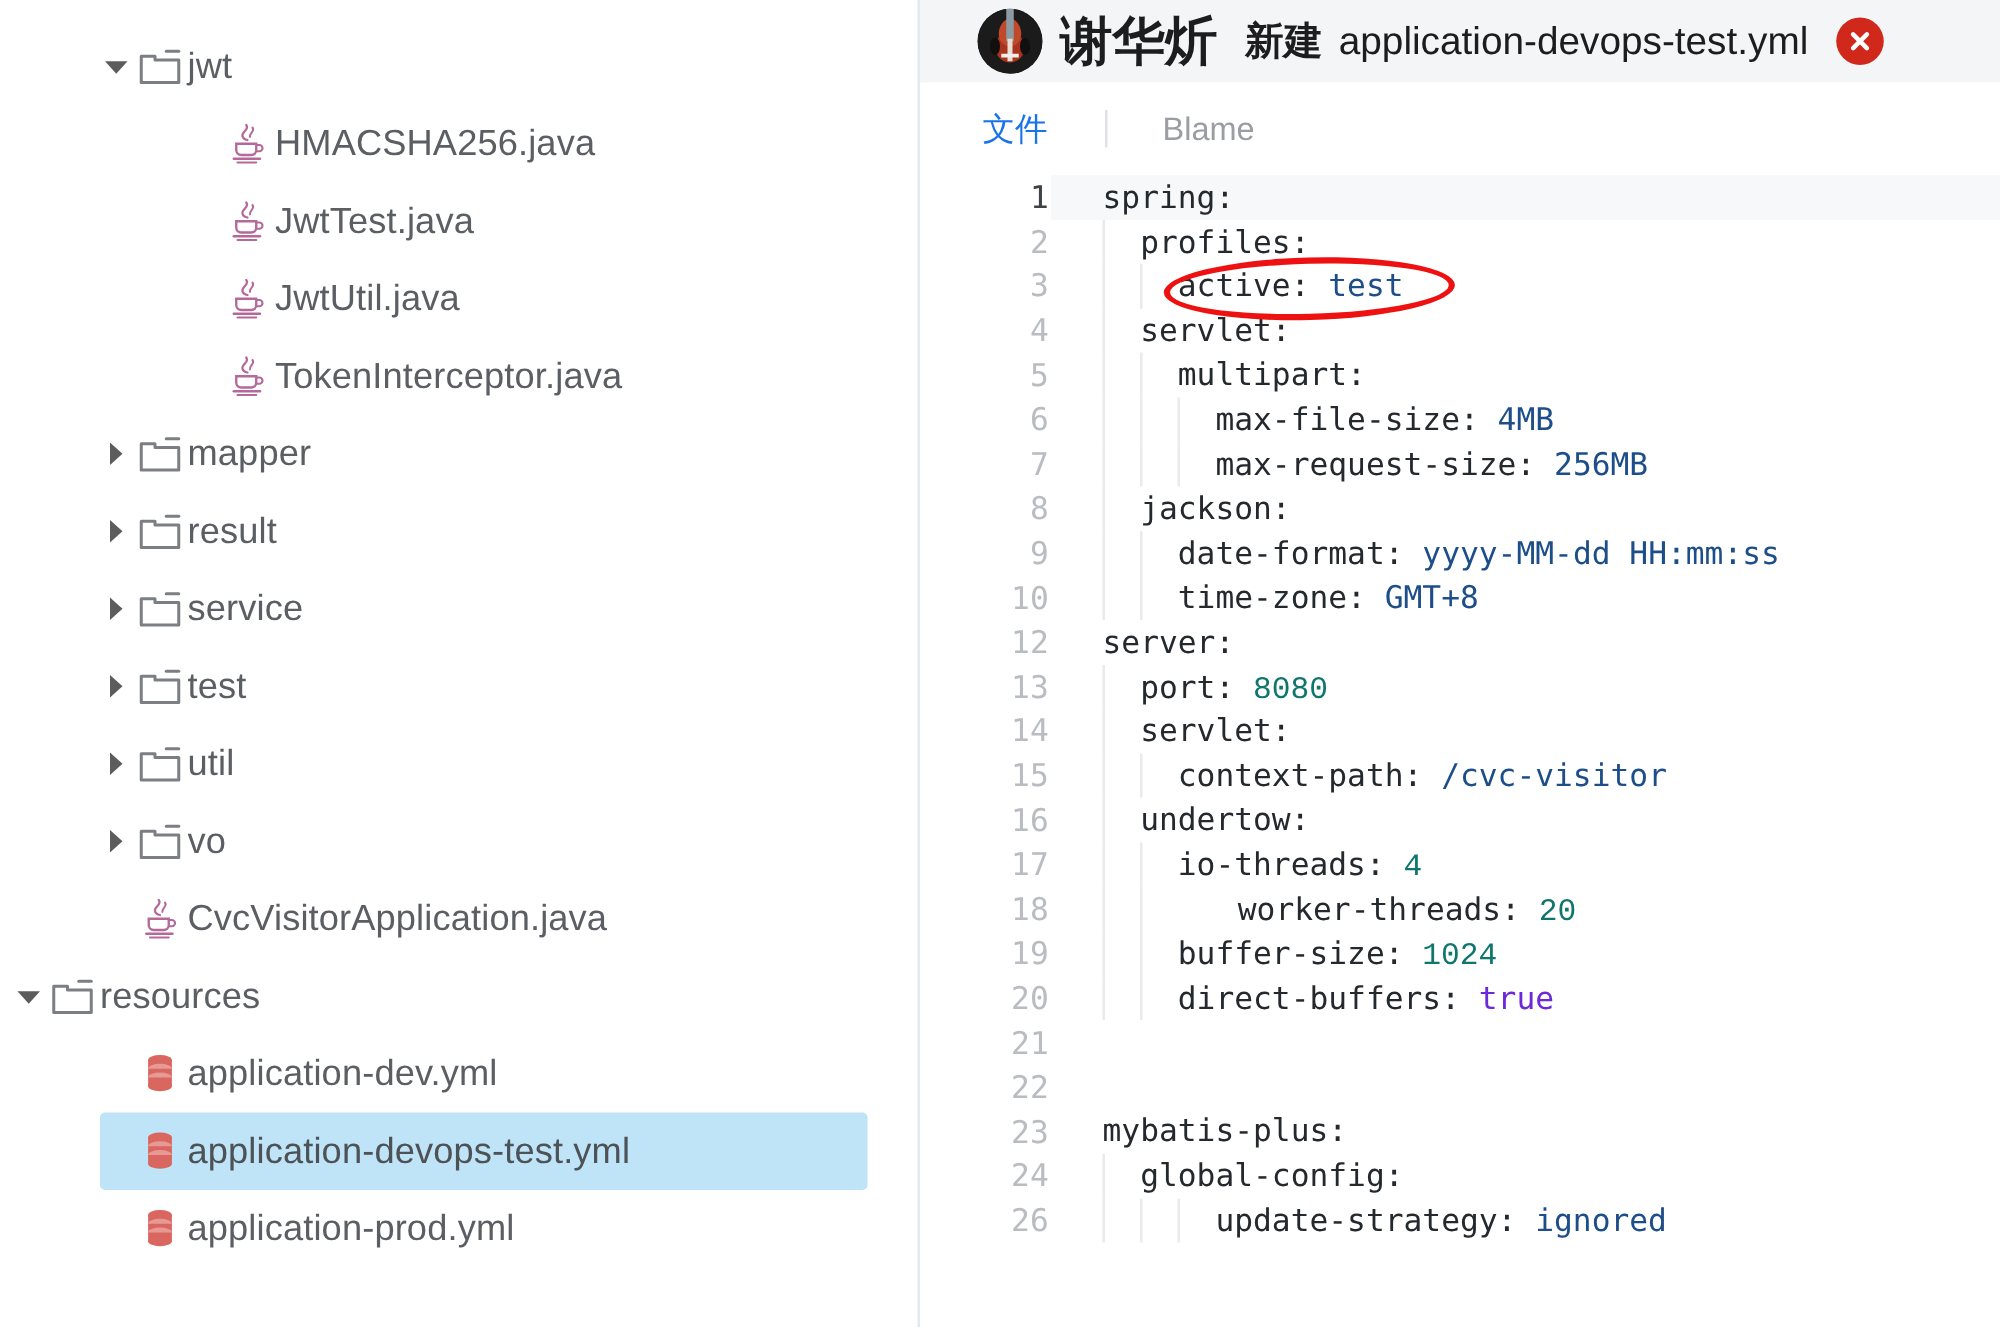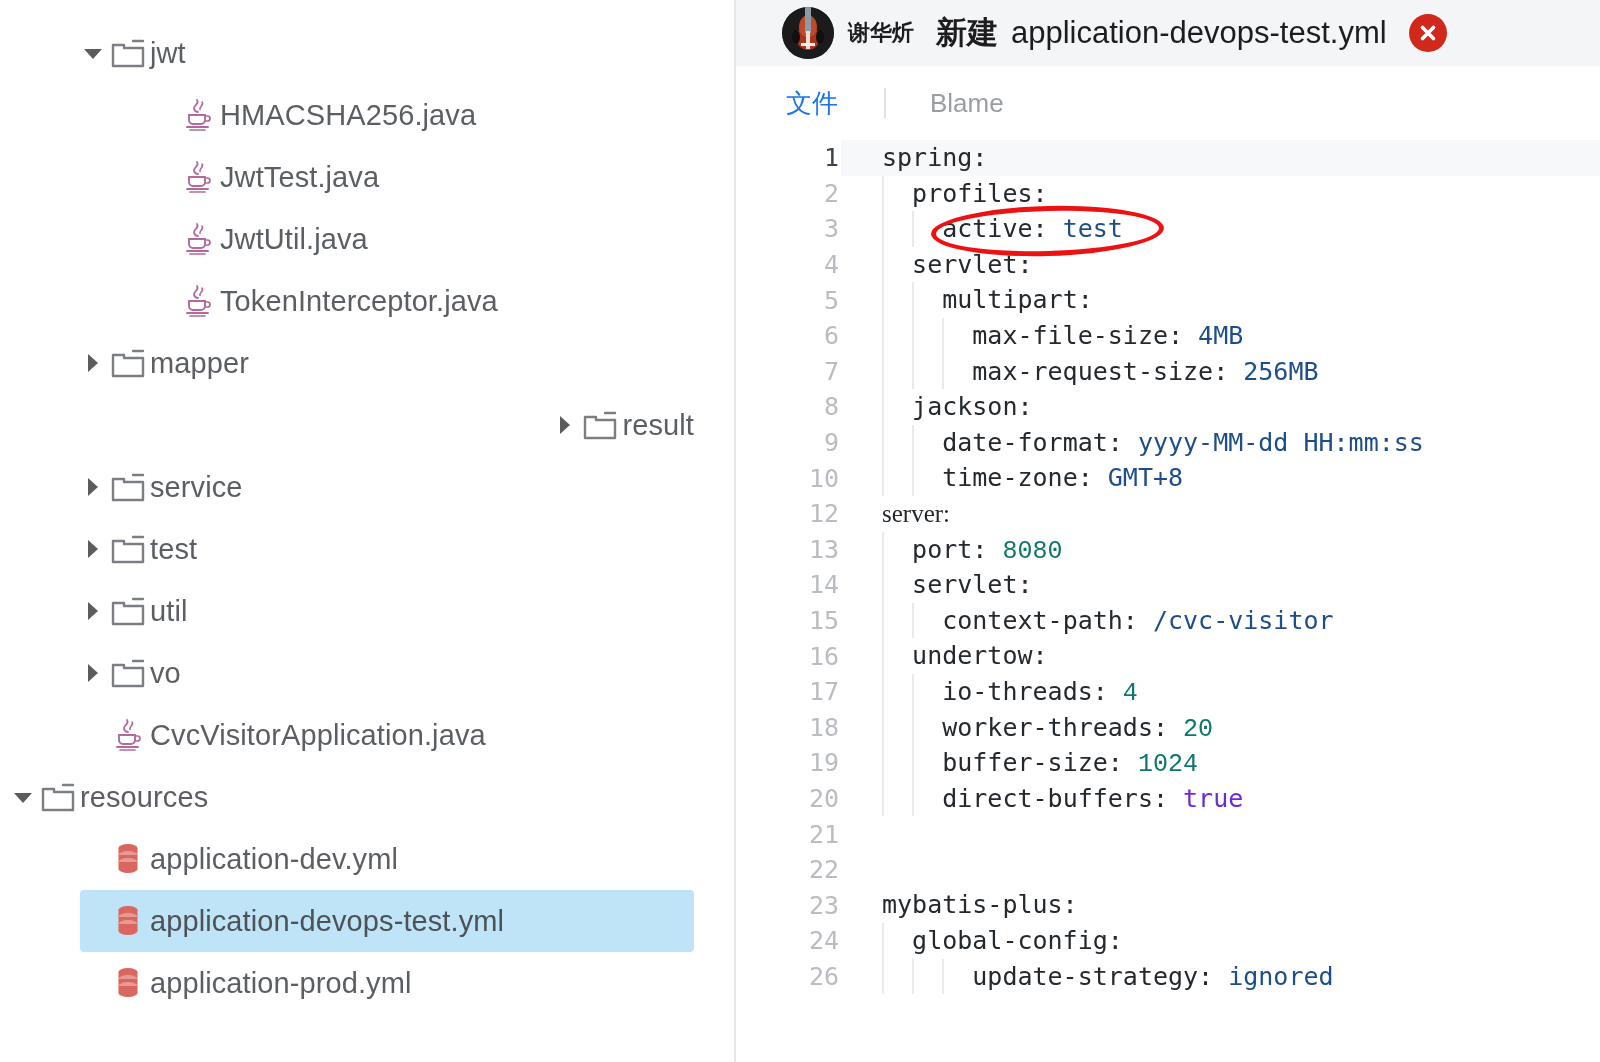--- a/index.html
+++ b/index.html
@@ -68,21 +68,21 @@
   }
   #avatar {
     width: 52px; height: 52px; flex: 0 0 52px;
     margin-left: 46px;
     border-radius: 50%;
     overflow: hidden;
     background: #2b2b2b;
     position: relative;
   }
   #header-user {
-    font-size: 22px; font-weight: bold; color: #1d1d1f;
+    font-size: 42px; font-weight: bold; color: #1d1d1f;
     margin-left: 14px;
   }
   #header-action {
     font-size: 31px; font-weight: bold; color: #1d1d1f;
     margin-left: 22px;
   }
   #header-filename {
     font-size: 31px; color: #1d1d1f;
     margin-left: 13px;
   }
@@ -251,21 +251,21 @@
         <div class="tree-row" style="margin-left: 80px; margin-right: 40px;">
           <div class="twisty closed"></div>
           <div class="icon-slot">
             <svg width="34" height="30" viewBox="0 0 34 30" aria-hidden="true">
               <path d="M2 7 h11 v3 h19 v18 a0 0 0 0 1 0 0 H2 Z" fill="none" stroke="#7b7f83" stroke-width="2.4" stroke-linejoin="round"></path>
               <path d="M22 3 h10" stroke="#7b7f83" stroke-width="2.4" stroke-linecap="round"></path>
             </svg>
           </div>
           <div class="row-label">mapper</div>
         </div>
-        <div class="tree-row" style="margin-left: 80px; margin-right: 40px; justify-content: flex-end;">
+        <div class="tree-row" style="margin-left: 80px; margin-right: 40px;">
           <div class="twisty closed"></div>
           <div class="icon-slot">
             <svg width="34" height="30" viewBox="0 0 34 30" aria-hidden="true">
               <path d="M2 7 h11 v3 h19 v18 a0 0 0 0 1 0 0 H2 Z" fill="none" stroke="#7b7f83" stroke-width="2.4" stroke-linejoin="round"></path>
               <path d="M22 3 h10" stroke="#7b7f83" stroke-width="2.4" stroke-linecap="round"></path>
             </svg>
           </div>
           <div class="row-label">result</div>
         </div>
         <div class="tree-row" style="margin-left: 80px; margin-right: 40px;">
@@ -446,21 +446,21 @@
         <div class="code-line">
           <div class="ln">9</div>
           <div class="code-text"><div class="guides"><div class="guide" style="left: 41px;"></div><div class="guide" style="left: 71px;"></div></div><span style="position: relative;"><span>    </span><span>date-format: </span><span class="s-str">yyyy-MM-dd HH:mm:ss</span></span></div>
         </div>
         <div class="code-line">
           <div class="ln">10</div>
           <div class="code-text"><div class="guides"><div class="guide" style="left: 41px;"></div><div class="guide" style="left: 71px;"></div></div><span style="position: relative;"><span>    </span><span>time-zone: </span><span class="s-str">GMT+8</span></span></div>
         </div>
         <div class="code-line">
           <div class="ln">12</div>
-          <div class="code-text"><div class="guides"></div><span style="position: relative; font-family: Liberation Serif, serif;"><span>server:</span></span></div>
+          <div class="code-text"><div class="guides"></div><span style="position: relative;"><span>server:</span></span></div>
         </div>
         <div class="code-line">
           <div class="ln">13</div>
           <div class="code-text"><div class="guides"><div class="guide" style="left: 41px;"></div></div><span style="position: relative;"><span>  </span><span>port: </span><span class="s-num">8080</span></span></div>
         </div>
         <div class="code-line">
           <div class="ln">14</div>
           <div class="code-text"><div class="guides"><div class="guide" style="left: 41px;"></div></div><span style="position: relative;"><span>  </span><span>servlet:</span></span></div>
         </div>
         <div class="code-line">
@@ -470,21 +470,21 @@
         <div class="code-line">
           <div class="ln">16</div>
           <div class="code-text"><div class="guides"><div class="guide" style="left: 41px;"></div></div><span style="position: relative;"><span>  </span><span>undertow:</span></span></div>
         </div>
         <div class="code-line">
           <div class="ln">17</div>
           <div class="code-text"><div class="guides"><div class="guide" style="left: 41px;"></div><div class="guide" style="left: 71px;"></div></div><span style="position: relative;"><span>    </span><span>io-threads: </span><span class="s-num">4</span></span></div>
         </div>
         <div class="code-line">
           <div class="ln">18</div>
-          <div class="code-text"><div class="guides"><div class="guide" style="left: 41px;"></div><div class="guide" style="left: 71px;"></div></div><span style="position: relative;"><span>    </span><span>worker-threads: </span><span class="s-num">20</span></span></div>
+          <div class="code-text"><div class="guides"><div class="guide" style="left: 41px;"></div><div class="guide" style="left: 71px;"></div></div><span style="position: relative; margin-left: 48px;"><span>    </span><span>worker-threads: </span><span class="s-num">20</span></span></div>
         </div>
         <div class="code-line">
           <div class="ln">19</div>
           <div class="code-text"><div class="guides"><div class="guide" style="left: 41px;"></div><div class="guide" style="left: 71px;"></div></div><span style="position: relative;"><span>    </span><span>buffer-size: </span><span class="s-num">1024</span></span></div>
         </div>
         <div class="code-line">
           <div class="ln">20</div>
           <div class="code-text"><div class="guides"><div class="guide" style="left: 41px;"></div><div class="guide" style="left: 71px;"></div></div><span style="position: relative;"><span>    </span><span>direct-buffers: </span><span class="s-bool">true</span></span></div>
         </div>
         <div class="code-line">

